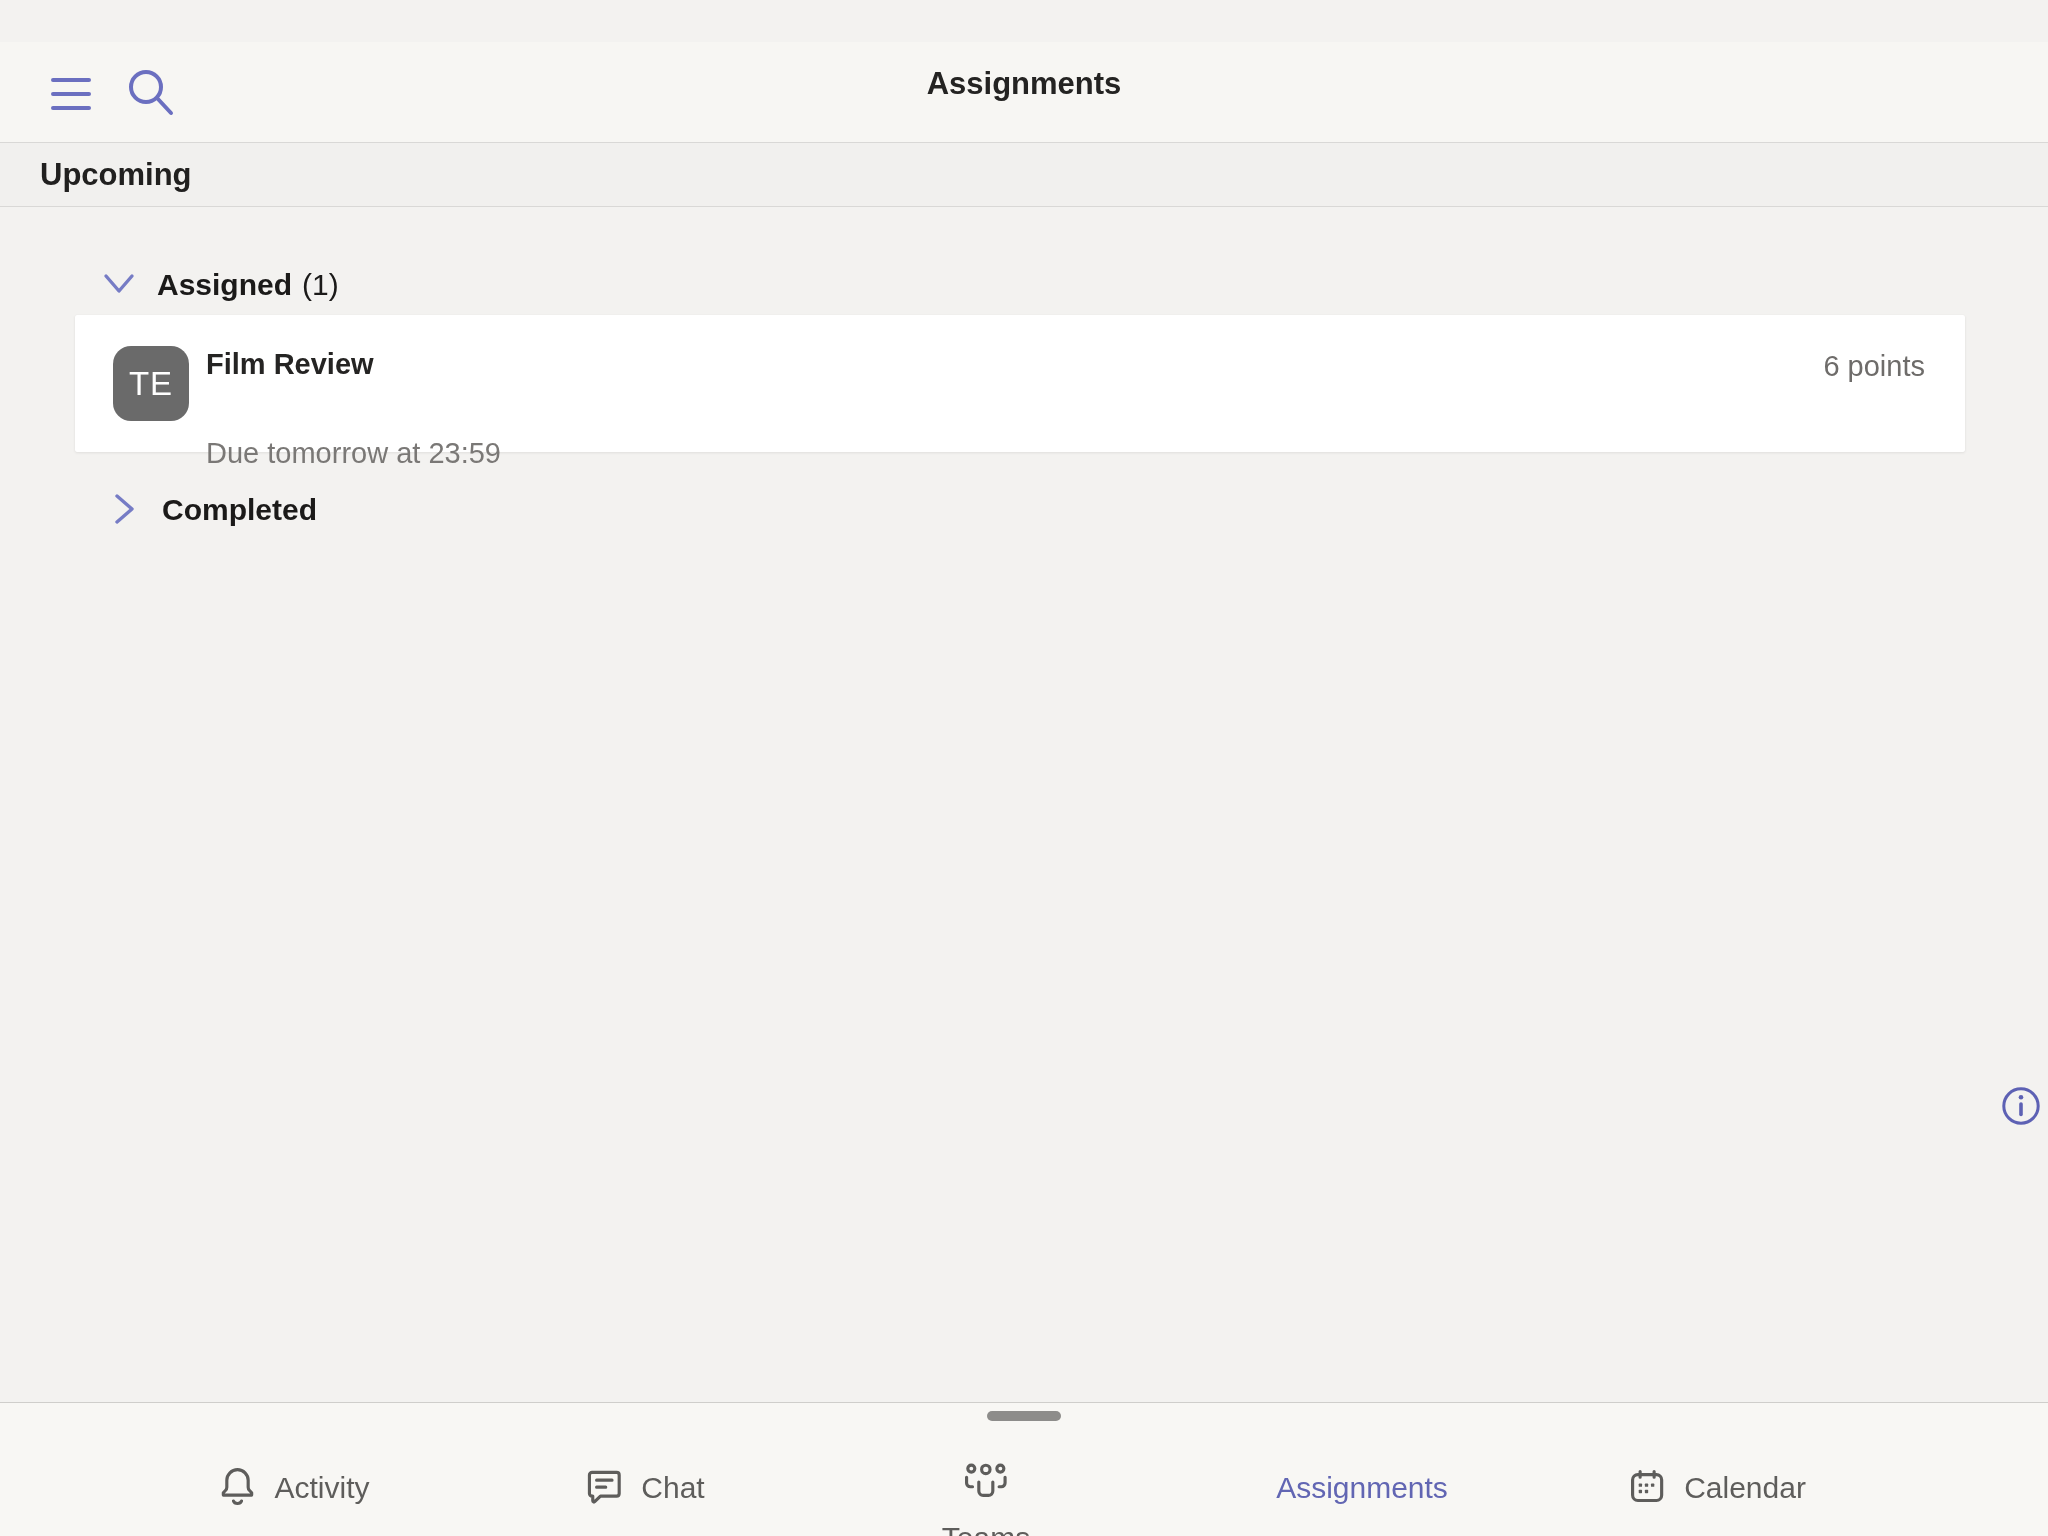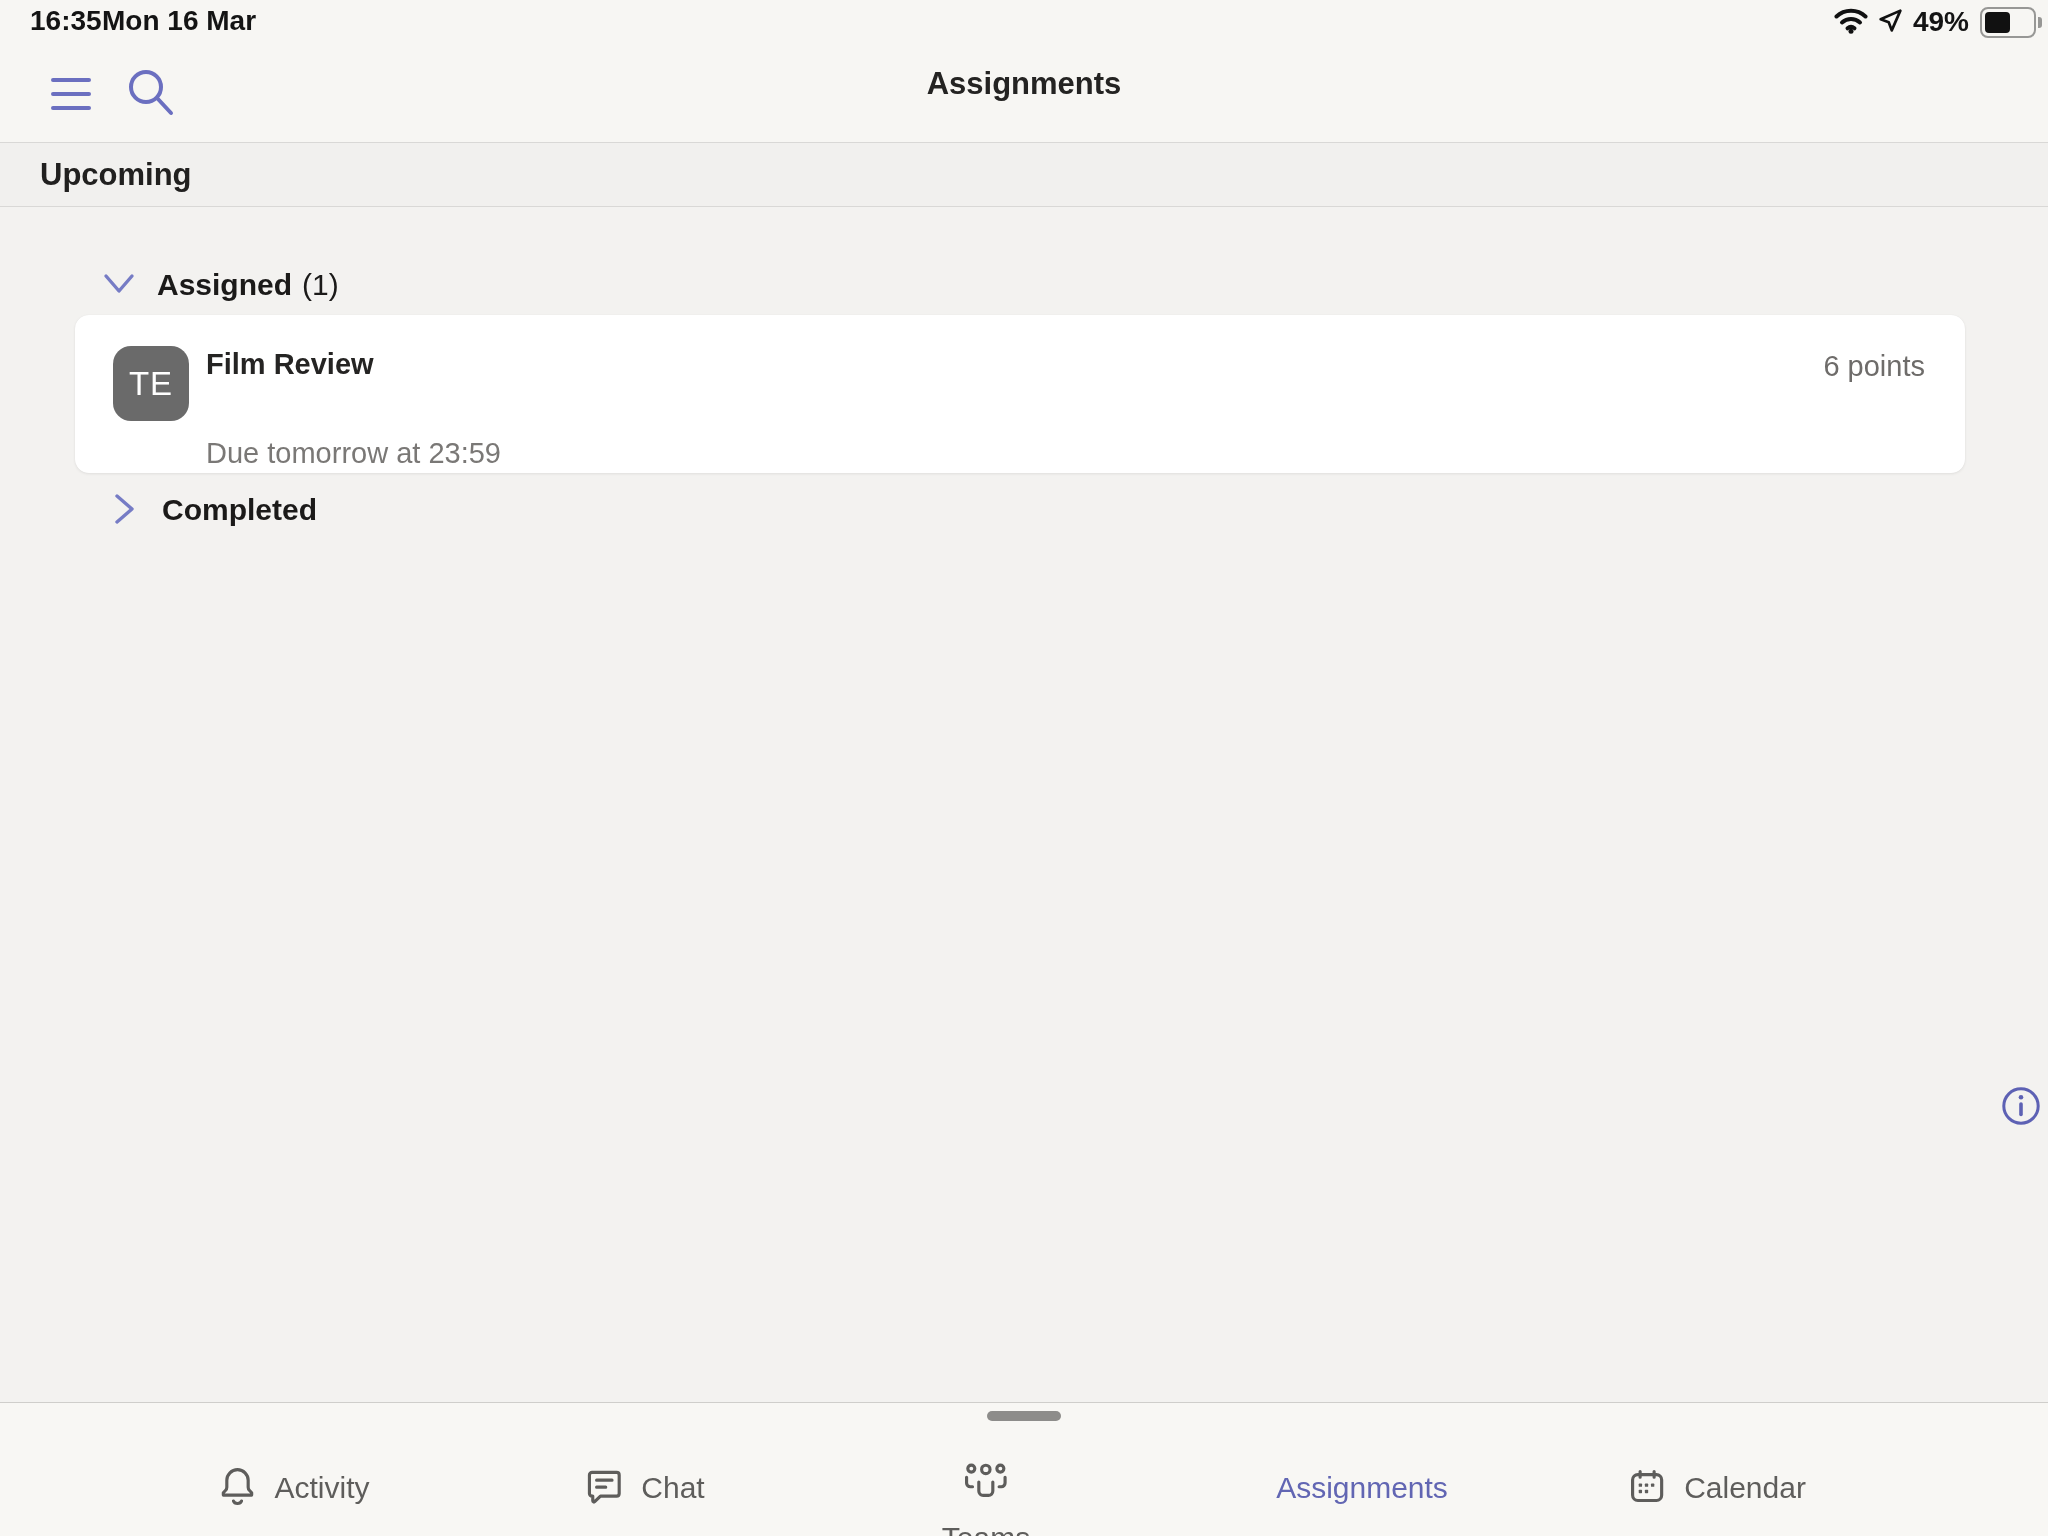--- a/index.html
+++ b/index.html
@@ -37,22 +37,22 @@
   
   .content{position:absolute;left:0;top:208px;right:0;bottom:134px;background:#f3f2f0;}
 
   .group-header{position:absolute;display:flex;align-items:center;background:none;border:none;padding:0;cursor:pointer;justify-content:center;}
   .assigned-header{left:103px;top:56px;height:42px;}
   .completed-header{left:112px;top:281px;height:42px;}
   .group-label{font-size:30px;font-weight:700;color:#1b1a19;margin-left:22px;}
   .group-count{font-size:30px;font-weight:400;color:#1b1a19;margin-left:10px;}
   .completed-header .group-label{margin-left:26px;}
 
-  .card{position:absolute;left:75px;top:107px;width:1890px;height:158px;background:#ffffff;
-    border-radius:14px;box-shadow:0 1px 3px rgba(0,0,0,.08),0 0 1px rgba(0,0,0,.06);cursor:pointer;}
+  .card{position:absolute;left:75px;top:107px;width:1890px;height:137px;background:#ffffff;
+    border-radius:2px;box-shadow:0 1px 3px rgba(0,0,0,.08),0 0 1px rgba(0,0,0,.06);cursor:pointer;}
   .avatar{position:absolute;left:38px;top:31px;width:76px;height:75px;background:#6a6a6a;border-radius:18px;
     display:flex;align-items:center;justify-content:center;}
   .avatar span{color:#fff;font-size:33px;font-weight:400;letter-spacing:1px;}
   .card-title{position:absolute;left:131px;top:33px;font-size:29px;font-weight:700;color:#252423;}
   .card-due{position:absolute;left:131px;top:78px;font-size:29px;font-weight:400;color:#7a7876;margin-top:44px;}
   .card-points{position:absolute;right:40px;top:35px;font-size:29px;font-weight:400;color:#6e6c6a;}
 
   .info-btn{left:1998px;top:1084px;width:46px;height:46px;}
 
   
@@ -64,44 +64,20 @@
   .nav-label{font-size:30px;font-weight:400;color:#5e5d5b;white-space:nowrap;}
   .nav-item.active .nav-label{color:#6266b3;}
   .nav-activity{left:293px;} .nav-chat{left:644px;} .nav-teams{left:986px;flex-direction:column;}
   .nav-assignments{left:1362px;} .nav-calendar{left:1716px;}
 </style>
 </head>
 <body>
 
 <div class="screen">
 
-  <div class="status-bar">
-    <span class="status-time">16:35</span>
-    <span class="status-date">Mon 16 Mar</span>
-    <div class="status-right">
-      <span>
-        <svg width="34" height="27" viewBox="0 0 34 27">
-          <path d="M2.5 9.5 C 10.5 1.8 23.5 1.8 31.5 9.5" fill="none" stroke="#111" stroke-width="4" stroke-linecap="round"></path>
-          <path d="M8 15.5 C 13.2 10.8 20.8 10.8 26 15.5" fill="none" stroke="#111" stroke-width="4" stroke-linecap="round"></path>
-          <path d="M13.5 21.3 C 15.6 19.6 18.4 19.6 20.5 21.3" fill="none" stroke="#111" stroke-width="4" stroke-linecap="round"></path>
-          <circle cx="17" cy="24.2" r="2.5" fill="#111"></circle>
-        </svg>
-      </span>
-      <span>
-        <svg width="27" height="27" viewBox="0 0 26 26">
-          <path d="M22.5 3.5 L3.5 11.8 L11.3 14.7 L14.2 22.5 Z" fill="none" stroke="#111" stroke-width="2.6" stroke-linejoin="round"></path>
-        </svg>
-      </span>
-      <span class="battery-percent">49%</span>
-      <span class="battery">
-        <span class="battery-fill" style="width: 49%;"></span>
-        <span class="battery-tip"></span>
-      </span>
-    </div>
-  </div>
 
   <header class="app-header">
     <button class="icon-btn menu-btn">
       <span>
         <svg width="44" height="38" viewBox="0 0 44 38">
           <path d="M4 5h36M4 19h36M4 33h36" stroke="#6b6fc0" stroke-width="4" stroke-linecap="round"></path>
         </svg>
       </span>
     </button>
     <button class="icon-btn search-btn">

